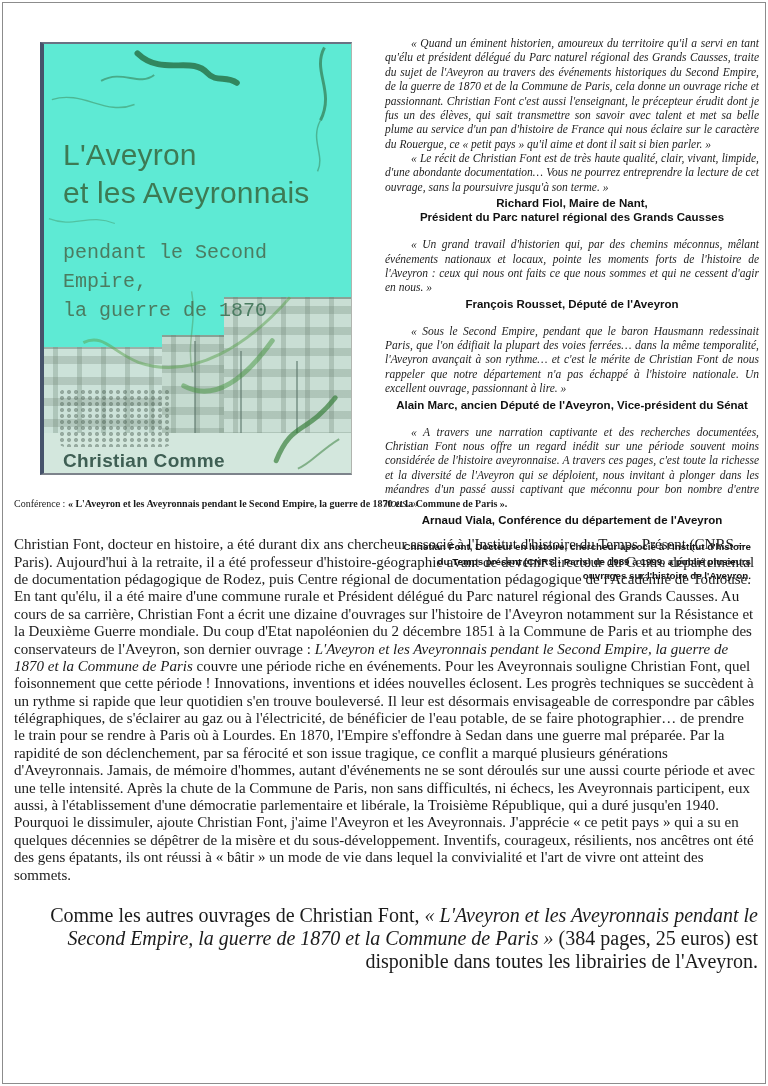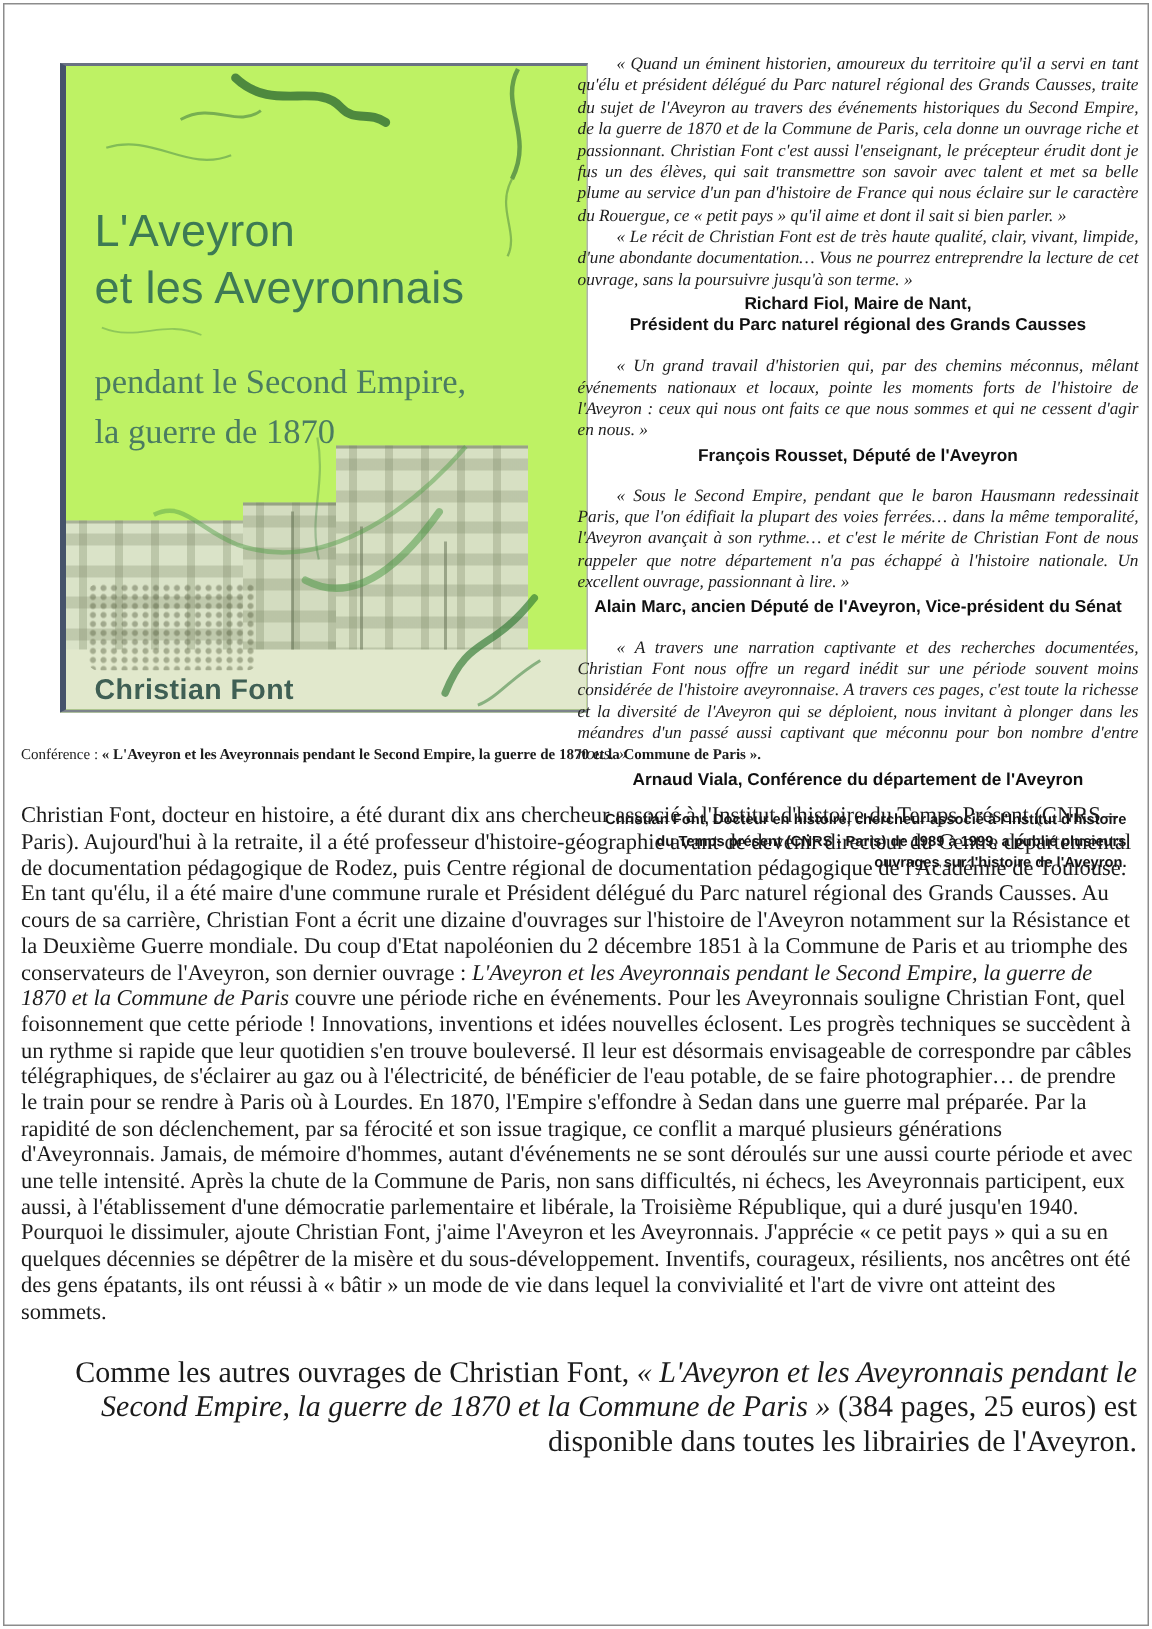--- a/index.html
+++ b/index.html
@@ -4,22 +4,22 @@
 <style>
   html,body{margin:0;padding:0;background:#fff;}
   .page{
     position:relative;width:768px;height:1086px;background:#ffffff;
     font-family:"Liberation Serif", serif;color:#1b1b1b;overflow:hidden;
   }
   .page-border{position:absolute;inset:2px;border:1px solid #8c8c8c;pointer-events:none;}
 
   
   .cover{
-    position:absolute;left:40px;top:42px;width:352px;height:433px;box-sizing:border-box;
-    background:#bef264;
+    position:absolute;left:40px;top:42px;width:312px;height:433px;box-sizing:border-box;
+    background:#5eead4;
     border-left:4px solid #46536b;border-top:2px solid #6a7283;
     border-bottom:2px solid #7d838b;border-right:1px solid #b0b4ae;
     overflow:hidden;
   }
   .photo-area{position:absolute;left:0;right:0;bottom:0;height:182px;opacity:.85;}
   .bldg{position:absolute;background-color:#dcddd4;
     background-image:
       repeating-linear-gradient(to right, transparent 0 9px, rgba(110,115,100,.30) 9px 14px, transparent 14px 24px),
       repeating-linear-gradient(to bottom, transparent 0 7px, rgba(110,115,100,.28) 7px 15px, transparent 15px 21px);
     border-top:2px solid rgba(95,100,92,.45);}
@@ -35,21 +35,21 @@
   .pole2{left:196px;top:60px;height:82px;}
   .pole3{left:252px;top:70px;height:72px;}
   .veins{position:absolute;left:0;top:0;width:100%;height:100%;}
   .cover-title{
     position:absolute;left:19px;top:92px;
     font-family:"Liberation Sans", sans-serif;font-size:30px;line-height:1.28;
     color:#3d7a54;letter-spacing:.2px;font-weight:500;
   }
   .cover-subtitle{
     position:absolute;left:19px;top:194px;
-    font-family:Liberation Serif, serif;font-size:23px;line-height:1.45;
+    font-family:Liberation Mono, monospace;font-size:20px;line-height:1.45;
     color:#4b7c61;
   }
   .cover-author{
     position:absolute;left:19px;top:406px;
     font-family:"Liberation Sans", sans-serif;font-size:19px;font-weight:bold;
     color:#3f5f54;letter-spacing:.3px;
   }
 
   
   .quotes{position:absolute;left:385px;top:36px;width:374px;}
@@ -106,21 +106,21 @@
       <path d="M 300,400 C 280,412 270,426 258,430" fill="none" stroke="#2f7a33" stroke-width="2" opacity="0.5"></path>
     </svg>
     <div class="cover-title">
       <div>L'Aveyron</div>
       <div>et les Aveyronnais</div>
     </div>
     <div class="cover-subtitle">
       <div>pendant le Second Empire,</div>
       <div>la guerre de 1870</div>
     </div>
-    <div class="cover-author">Christian Font</div>
+    <div class="cover-author">Christian Comme</div>
   </div>
 
   <div class="quotes">
     <p class="quote">« Quand un éminent historien, amoureux du territoire qu'il a servi en tant qu'élu et président délégué du Parc naturel régional des Grands Causses, traite du sujet de l'Aveyron au travers des événements historiques du Second Empire, de la guerre de 1870 et de la Commune de Paris, cela donne un ouvrage riche et passionnant. Christian Font c'est aussi l'enseignant, le précepteur érudit dont je fus un des élèves, qui sait transmettre son savoir avec talent et met sa belle plume au service d'un pan d'histoire de France qui nous éclaire sur le caractère du Rouergue, ce « petit pays » qu'il aime et dont il sait si bien parler. »</p>
 
     <p class="quote">« Le récit de Christian Font est de très haute qualité, clair, vivant, limpide, d'une abondante documentation… Vous ne pourrez entreprendre la lecture de cet ouvrage, sans la poursuivre jusqu'à son terme. »</p>
     <p class="attribution">
       <span class="attr-line">Richard Fiol, Maire de Nant,</span>
       <span class="attr-line">Président du Parc naturel régional des Grands Causses</span>
     </p>

